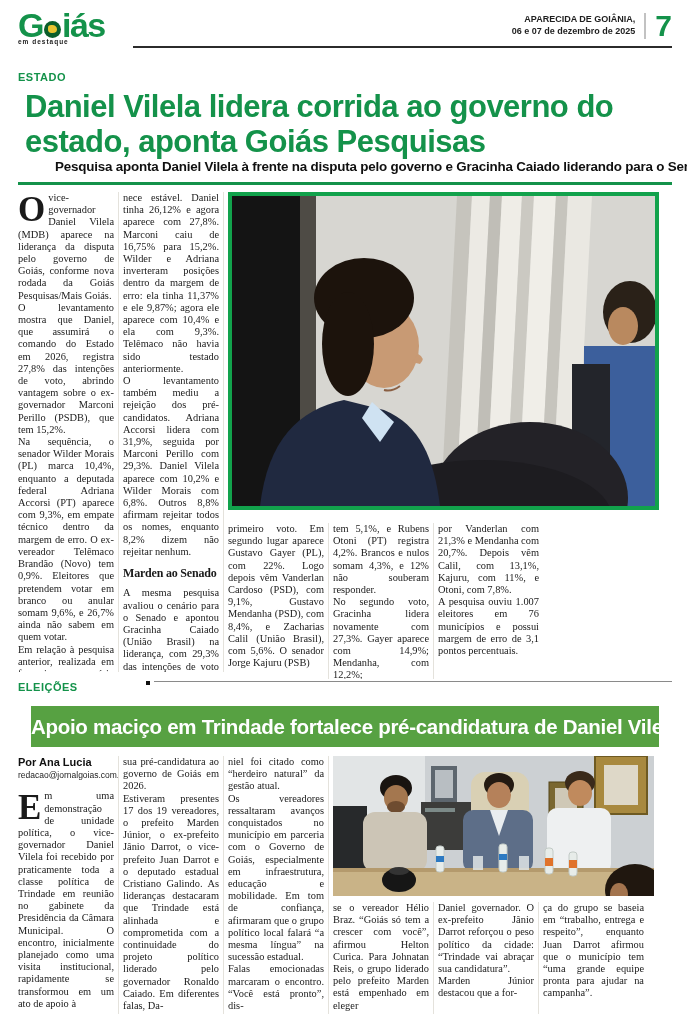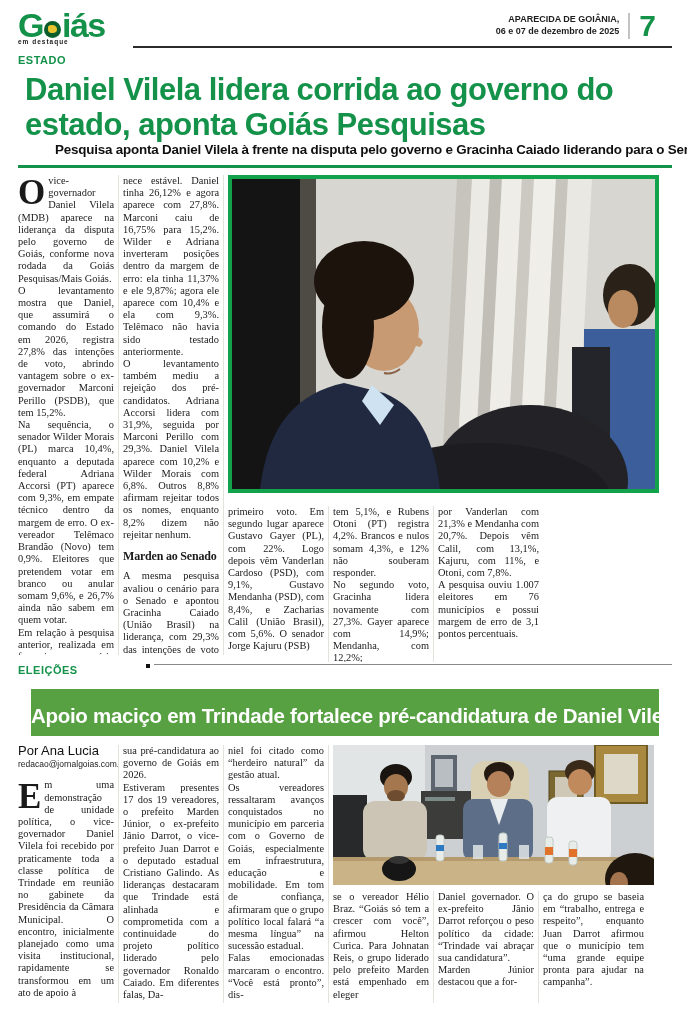--- a/index.html
+++ b/index.html
@@ -23,30 +23,30 @@
   .header-rule{position:absolute;left:115px;right:0;top:30px;height:2px;background:var(--rule-dark);}
   .logo{position:absolute;left:0;top:-4px;width:112px;}
   .logo-word{font-family:"Liberation Sans",sans-serif;font-weight:bold;color:var(--brand-green);
     font-size:34px;letter-spacing:-1.5px;line-height:26px;}
   .logo-o{display:inline-block;width:17px;height:17px;border-radius:50%;
     background:#0b5e2b;position:relative;vertical-align:-1px;margin:0 1px;}
   .logo-o::after{content:"";position:absolute;left:4px;top:4px;width:9px;height:8px;
     border-radius:40% 60% 55% 45%;background:#e9c431;}
   .logo-tagline{font-family:"Liberation Sans",sans-serif;font-size:6.5px;font-weight:bold;
     color:#1c1c1c;letter-spacing:1px;margin-top:0px;}
-  .head-right{position:absolute;right:16px;top:-4px;display:flex;align-items:center;}
+  .head-right{position:absolute;right:0;top:-4px;display:flex;align-items:center;}
   .dateline{font-family:"Liberation Sans",sans-serif;font-weight:bold;font-size:9px;
     line-height:1.3;color:#1e1e1e;text-align:right;}
   .head-divider{width:2px;height:26px;background:#c2c2c2;margin:0 9px;}
   .page-number{font-family:"Liberation Sans",sans-serif;font-weight:bold;font-size:30px;
     color:var(--brand-green);line-height:28px;}
 
   
   .kicker{font-family:"Liberation Sans",sans-serif;font-weight:bold;font-size:11px;
-    color:var(--brand-green);letter-spacing:.5px;margin-top:2px;}
+    color:var(--brand-green);letter-spacing:.5px;margin-top:19px;}
 
   
   .headline{font-family:"Liberation Sans",sans-serif;font-weight:bold;color:var(--brand-green);
     font-size:31px;line-height:35px;letter-spacing:-.5px;margin:6px auto 0;max-width:640px;}
   .deck{font-family:"Liberation Sans",sans-serif;font-weight:bold;font-size:13.4px;
     color:#101010;margin-top:0;white-space:nowrap;letter-spacing:-.2px;padding-left:37px;}
   .green-rule{height:3px;background:var(--brand-green);margin-top:8px;}
 
   
   .cols{display:flex;margin-top:7px;}
@@ -66,28 +66,28 @@
 
   
   .divider-row{display:flex;margin-top:9px;height:14px;}
   .divider-gap{width:68px;}
   .divider-square{width:4px;height:4px;background:#111;margin-right:4px;}
   .divider-line{flex:1;height:1px;background:#8a8a8a;}
 
   
   .banner{width:628px;margin:11px auto 0;background:var(--banner-green);color:#fff;
     font-family:"Liberation Sans",sans-serif;font-weight:bold;font-size:20.5px;
-    text-align:center;padding:15px 0 8px;letter-spacing:-.3px;white-space:nowrap;}
+    text-align:center;padding:9px 0 8px;letter-spacing:-.3px;white-space:nowrap;}
   .deck2{font-family:"Liberation Sans",sans-serif;font-weight:bold;font-size:10.4px;
     line-height:1.5;color:#3a3a3a;width:336px;margin-top:14px;}
 
   
   .bottom-cols{margin-top:9px;height:258px;}
   .byline{font-family:"Liberation Sans",sans-serif;margin-bottom:9px;}
-  .byline-name{font-weight:normal;font-size:13px;color:#111;}
+  .byline-name{font-weight:bold;font-size:11px;color:#111;}
   .byline-email{font-size:8.5px;color:#222;margin-top:1px;}
   .photo-stack-b{flex:0 0 321px;width:321px;}
   .photo-bottom{width:321px;height:140px;background:#ccd0d3;}
   .under-photo-b{display:flex;margin-top:6px;height:112px;}
 </style>
 </head>
 <body>
 
 <div class="page">
   <div class="content">

